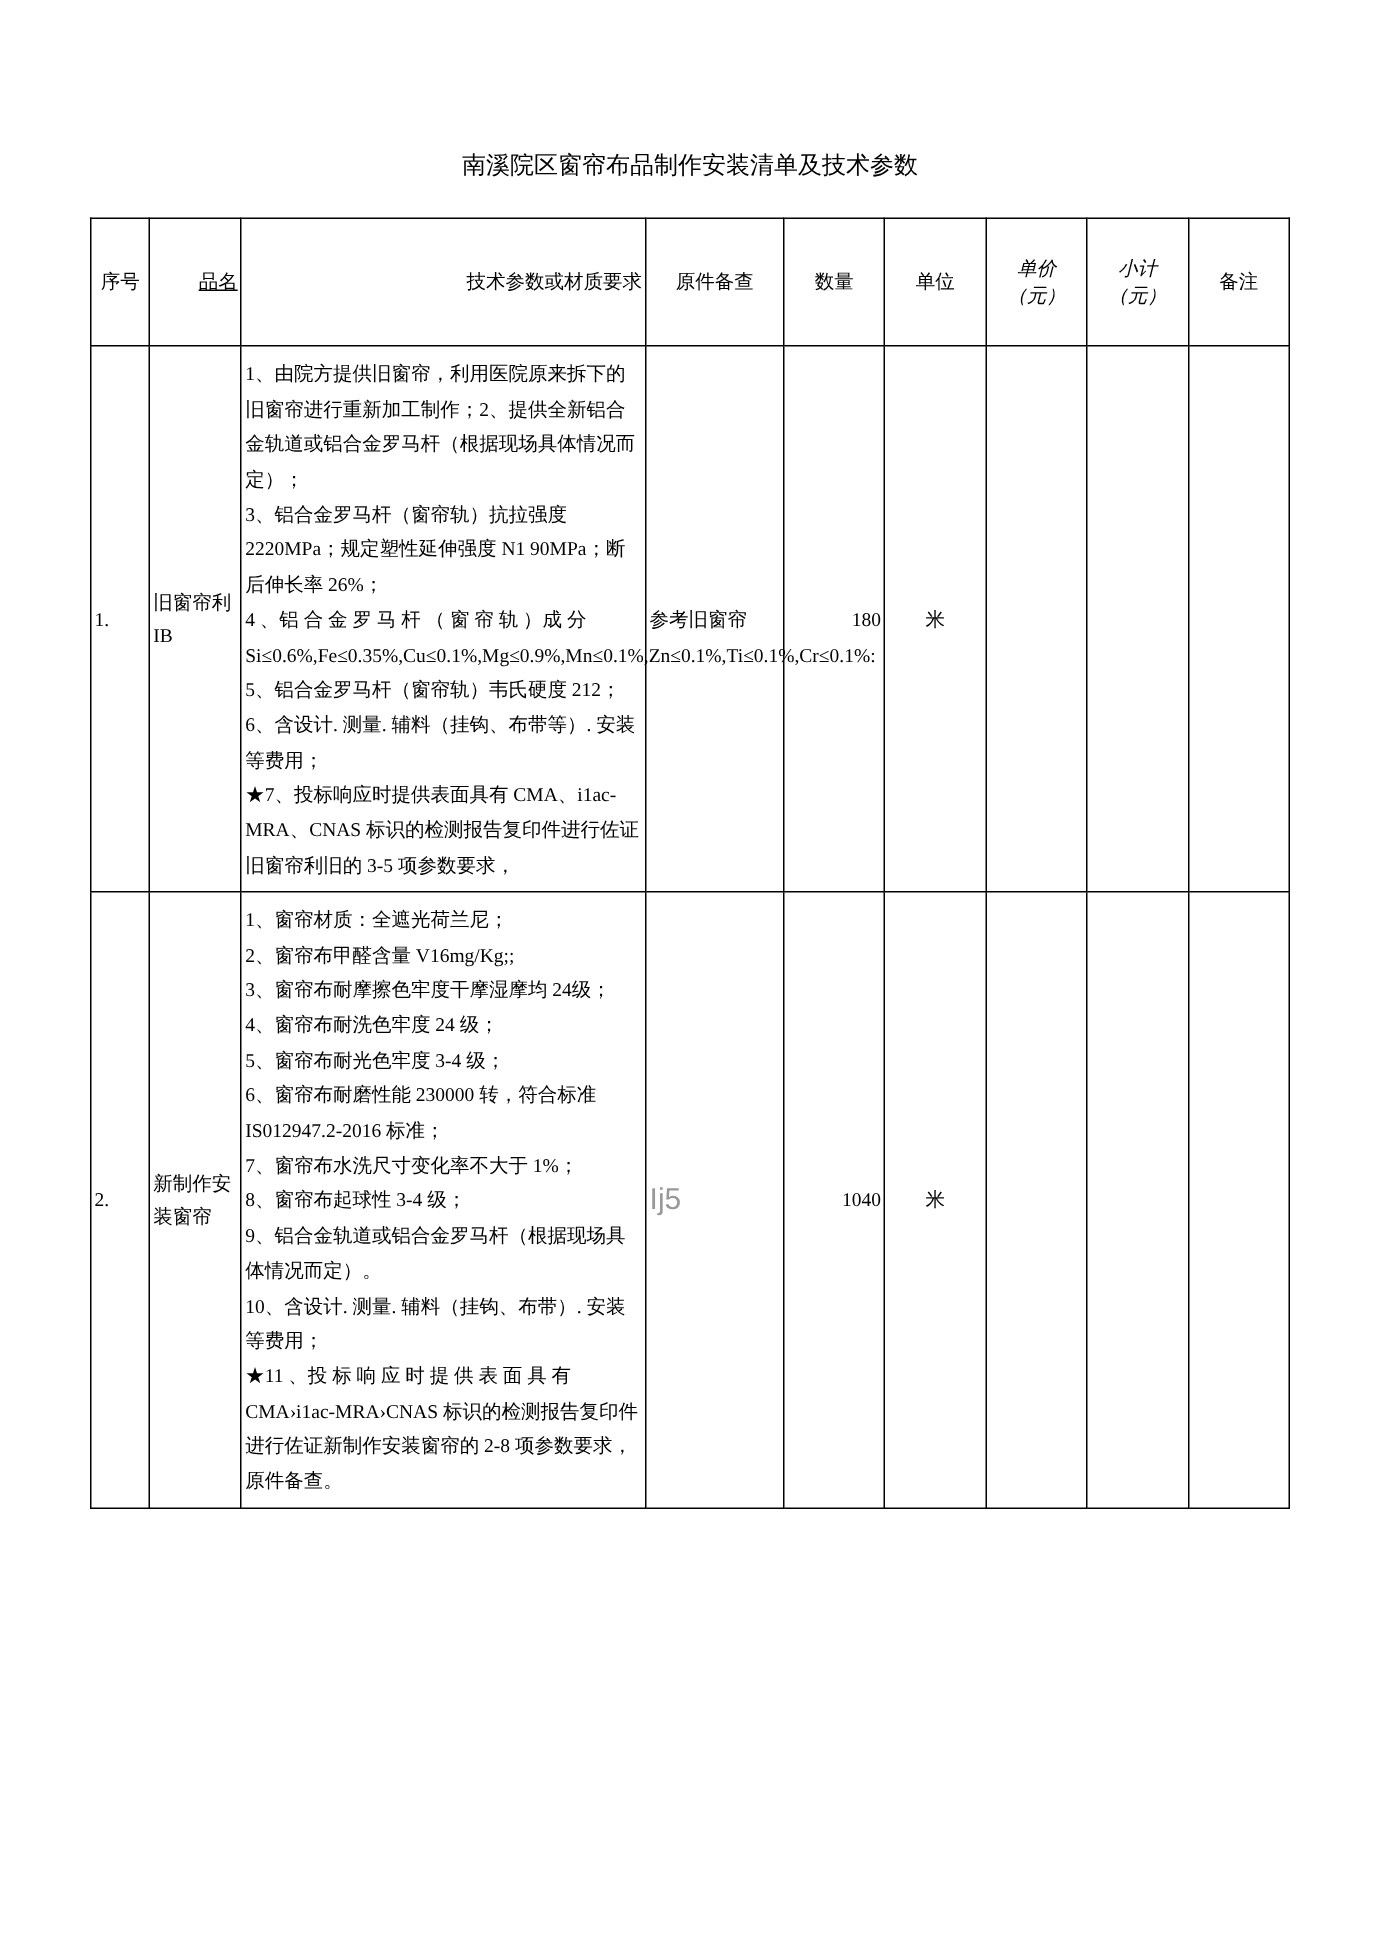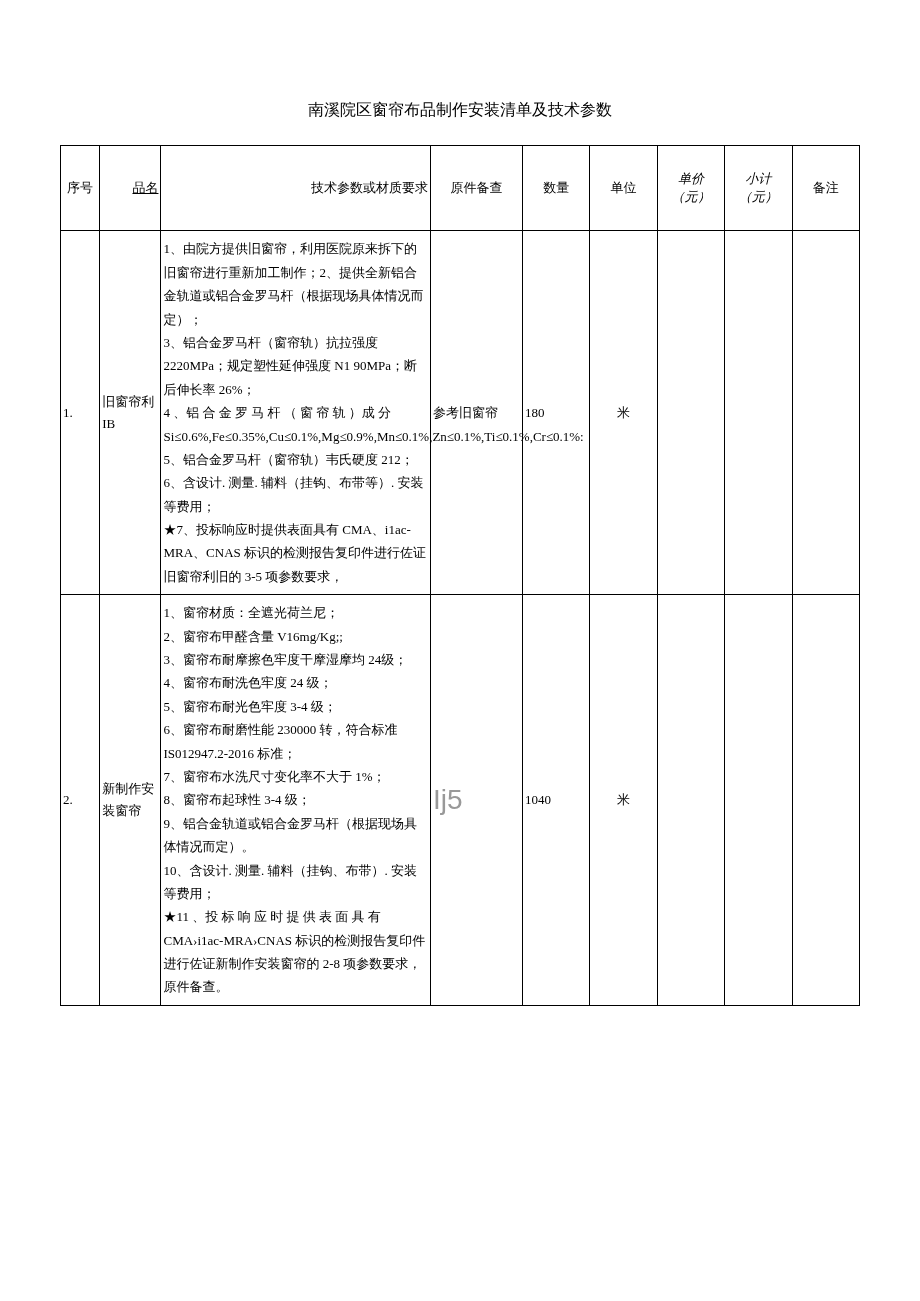--- a/index.html
+++ b/index.html
@@ -42,31 +42,31 @@
     .col-img { width: 75px; }
     .col-qty { width: 55px; }
     .col-unit { width: 55px; }
     .col-price { width: 55px; }
     .col-subtotal { width: 55px; }
     .col-remark { width: 55px; }
     td.seq { text-align: left; padding-left: 2px; vertical-align: middle; }
     td.name { text-align: left; padding: 4px 2px; vertical-align: middle; }
     td.spec { text-align: left; padding: 6px 2px; vertical-align: top; line-height: 1.8; margin-left: 17px; }
     td.img { vertical-align: middle; }
-    td.qty { text-align: left; vertical-align: middle; }
+    td.qty { text-align: right; vertical-align: middle; }
     td.unit { text-align: center; vertical-align: middle; }
     td.empty { }
     .header-multi {
       text-align: center;
       line-height: 1.4;
       padding: 24px 2px;
       font-style: italic;
     }
     .img-placeholder {
-      font-size: 28px;
+      font-size: 20px;
       color: #999;
       font-family: Arial, sans-serif;
       font-weight: normal;
     }
   </style>
 </head>
 <body>
 
 <h1 class="title">南溪院区窗帘布品制作安装清单及技术参数</h1>
 

